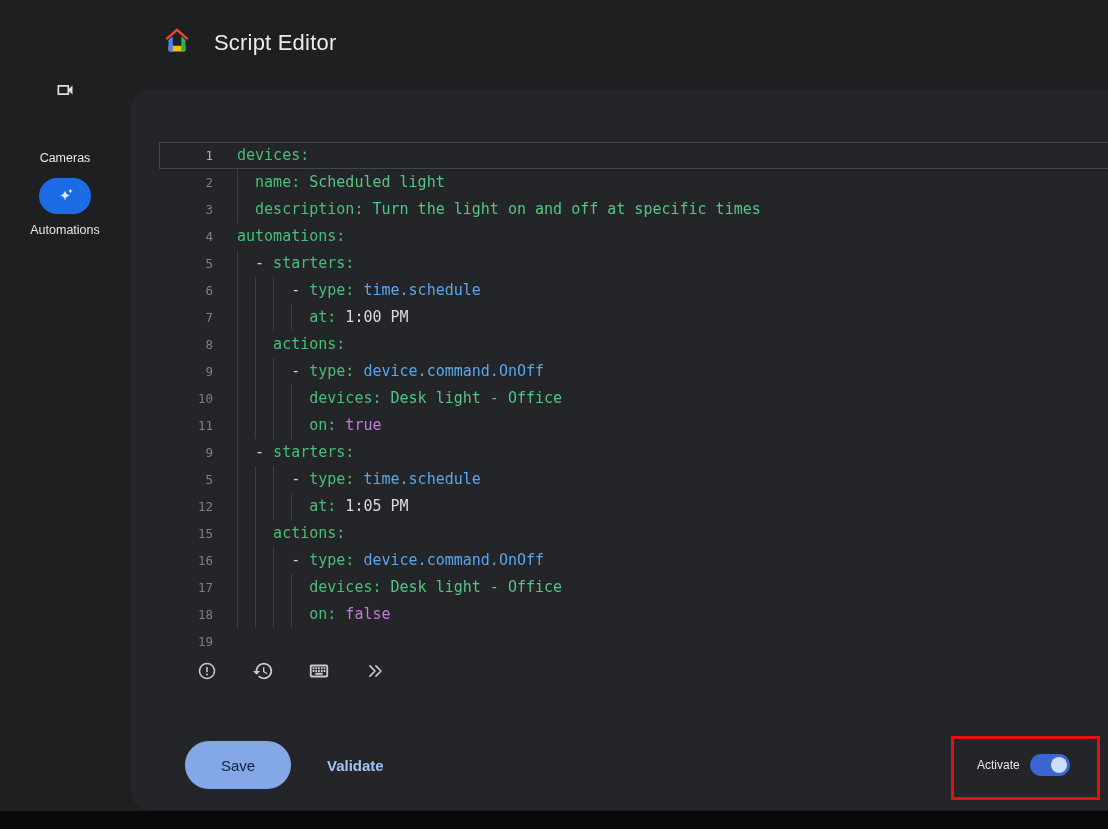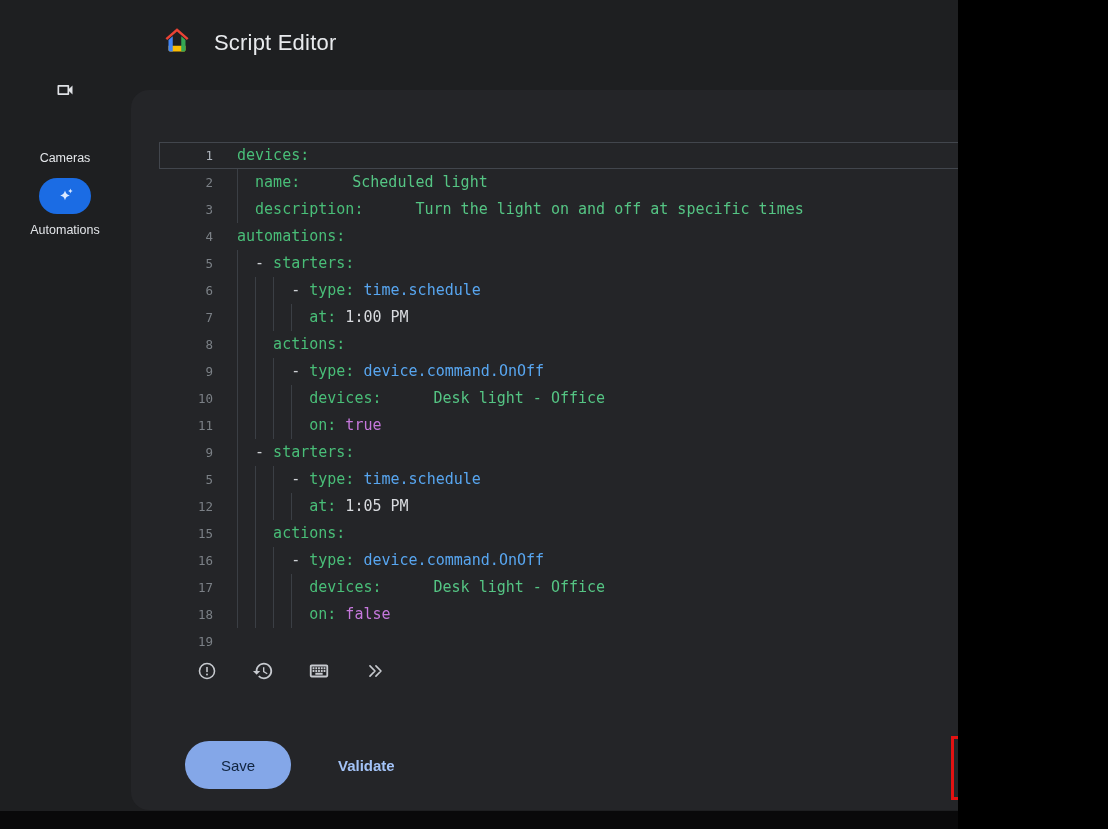--- a/index.html
+++ b/index.html
@@ -1,17 +1,17 @@
 <!DOCTYPE html>
 <html style="--page-bg: #1e1f21; --card-bg: #242528; --strip: #09090a; --text: #e3e5e8; --title: #e8eaed; --label: #e3e5e9; --line-number: #7b8086; --guide: #3b3f45; --active-line-border: #42464d; --syn-key: #49be78; --syn-str: #55c584; --syn-type: #58a6f0; --syn-bool: #c678dd; --syn-val: #d8dade; --syn-punc: #cfd2d6; --icon: #c7cacf; --pill: #1b6ce4; --save-bg: #84a7e8; --save-text: #10243f; --validate: #a3c3f7; --toggle-track: #3a66cf; --toggle-thumb: #cdddff; --annotation: #e31212;"><head>
 <meta charset="utf-8">
 <style>
   html,body{margin:0;padding:0;background:#000;}
   .app{
-    position:relative;width:958px;height:829px;overflow:hidden;
+    position:relative;width:1108px;height:829px;overflow:hidden;
     background:var(--page-bg);color:var(--text);
     font-family:"Liberation Sans",sans-serif;
   }
 
   
   .logo{position:absolute;left:162px;top:25px;width:30px;height:30px;cursor:pointer;}
   .header-title{position:absolute;left:214px;top:28px;font-size:22px;line-height:30px;color:var(--title);letter-spacing:.2px;}
 
   
   .sidebar{position:absolute;left:0;top:12px;width:130px;height:100%;}
@@ -36,42 +36,42 @@
     font-family:"DejaVu Sans Mono",monospace;font-size:15px;
   }
   .line{display:flex;height:27px;line-height:27px;}
   .line.active{box-shadow:inset 0 0 0 1px var(--active-line-border);}
   .line.active .ln{color:#aeb4bc;}
   .ln{flex:0 0 54px;text-align:right;font-size:12.5px;color:var(--line-number);}
   .codetxt{display:flex;white-space:pre;padding-left:24px;color:var(--syn-val);}
   .codetxt>span{flex:0 0 auto;}
   .ind{background-image:repeating-linear-gradient(to right,var(--guide) 0 1px,transparent 1px 2ch);}
   .tk-key{color:var(--syn-key);}
-  .tk-str{color:var(--syn-str);margin-left:43px;}
+  .tk-str{color:var(--syn-str);}
   .tk-type{color:var(--syn-type);}
   .tk-bool{color:var(--syn-bool);}
   .tk-val{color:var(--syn-val);}
   .tk-punc{color:var(--syn-punc);}
 
   
   .toolbar{position:absolute;left:63px;top:568px;display:flex;gap:30px;}
   .icon-btn{
     width:26px;height:26px;padding:0;border:none;background:none;
     display:flex;align-items:center;justify-content:center;
     color:var(--icon);cursor:pointer;
   }
 
   
   .save-btn{
     position:absolute;left:54px;top:651px;width:106px;height:48px;
     border:none;border-radius:24px;background:var(--save-bg);color:var(--save-text);
     font-family:inherit;font-size:15px;font-weight:400;cursor:pointer;
   }
   .validate-btn{
-    position:absolute;left:191px;top:651px;height:48px;padding:0 16px;
+    position:absolute;left:180px;top:651px;height:48px;padding:0 16px;
     border:none;background:none;color:var(--validate);
     font-family:inherit;font-size:15px;font-weight:700;cursor:pointer;
   }
   .activate{position:absolute;left:846px;top:663px;height:24px;display:flex;align-items:center;gap:10px;}
   .activate-label{font-size:12px;color:var(--label);}
   .switch{
     position:relative;width:40px;height:22px;border-radius:11px;border:none;padding:0;
     background:#555a61;cursor:pointer;
   }
   .switch .thumb{position:absolute;top:3px;left:3px;width:16px;height:16px;border-radius:50%;background:#9aa0a6;transition:left .1s;}

